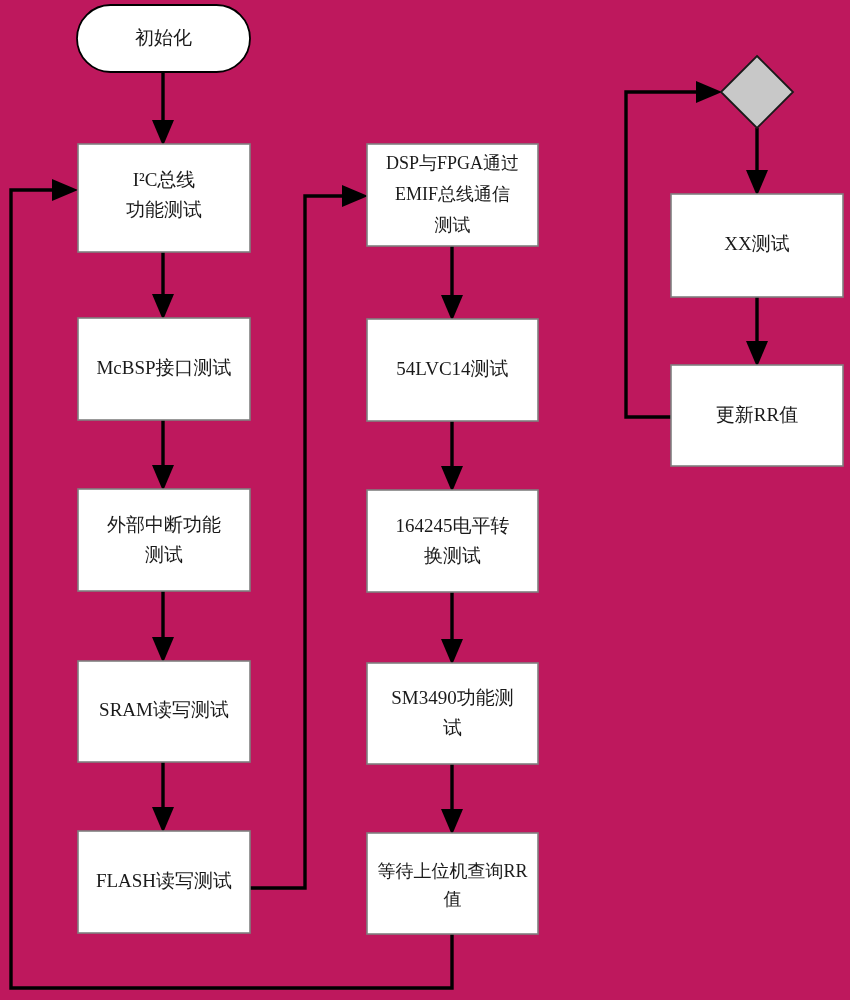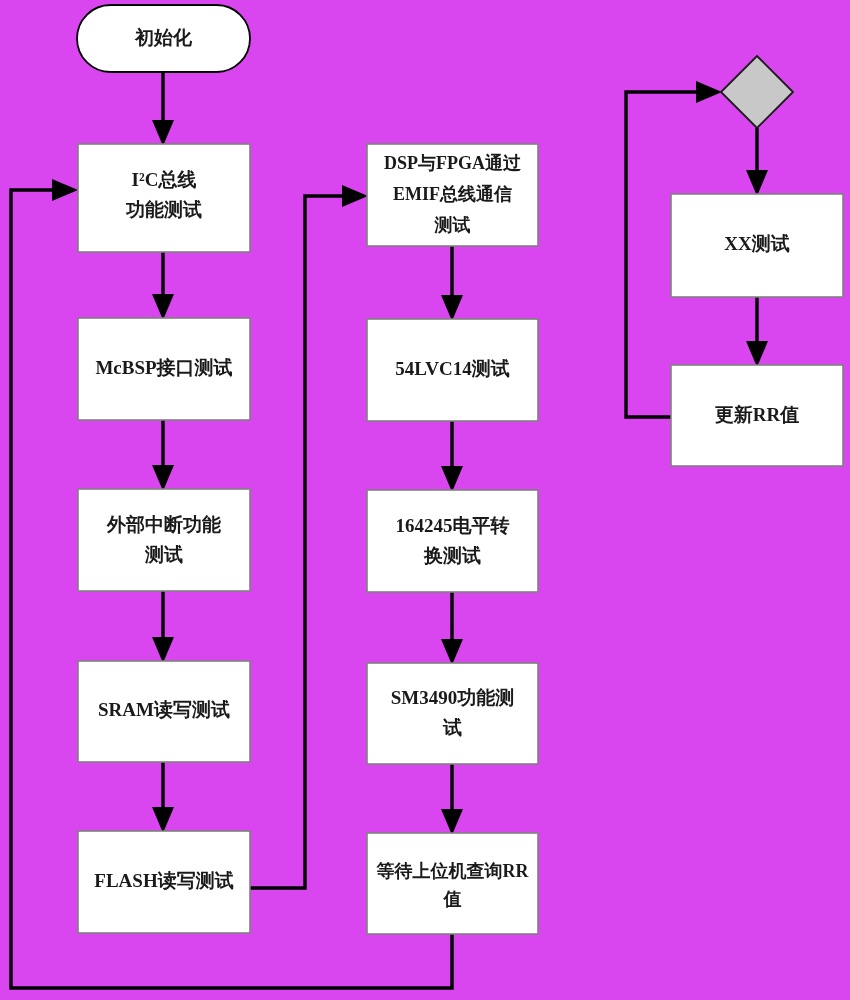--- a/index.html
+++ b/index.html
@@ -10,22 +10,21 @@
   body {
     width: 850px;
     height: 1000px;
     font-family: "Liberation Serif", "DejaVu Serif", serif;
     overflow: hidden;
   }
   #flowchart-root {
     position: relative;
     width: 850px;
     height: 1000px;
-    background: #d946ef;
-    font-weight: bold;
+    background: #be185d;
   }
   svg.chart {
     display: block;
     width: 850px;
     height: 1000px;
   }
   .node-rect {
     fill: #ffffff;
     stroke: #808080;
     stroke-width: 1.6;

